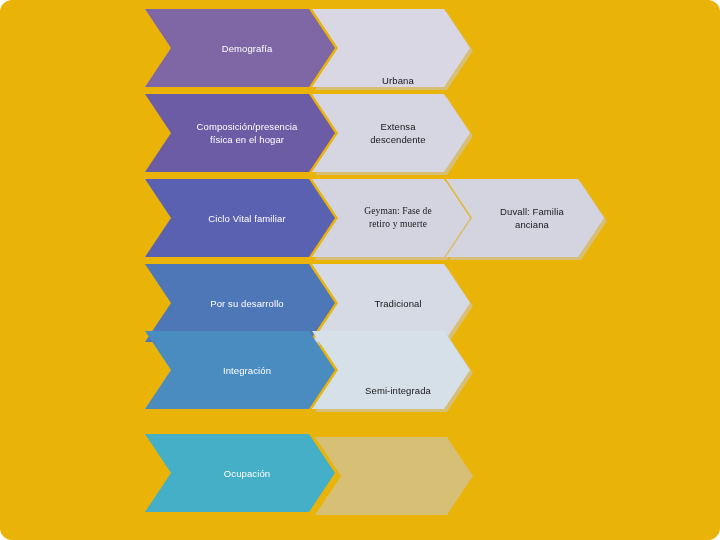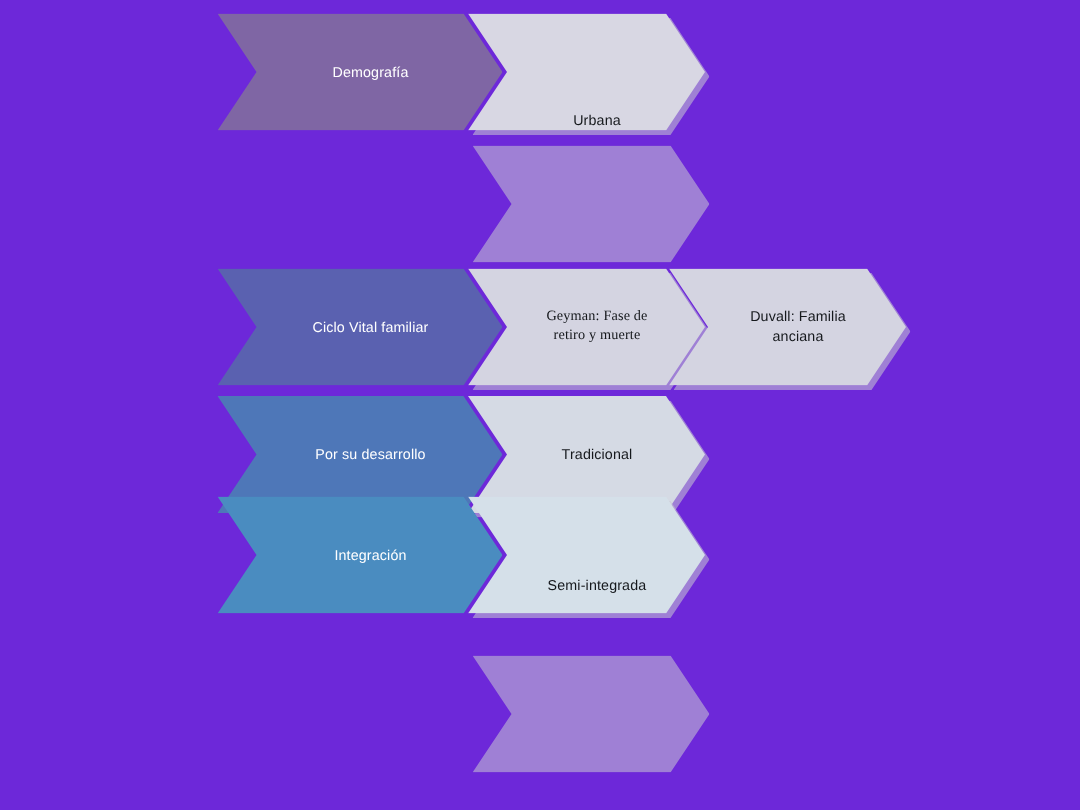--- a/index.html
+++ b/index.html
@@ -61,32 +61,40 @@
     height: 78px;
     -webkit-clip-path: polygon(0 0, calc(100% - 26px) 0, 100% 50%, calc(100% - 26px) 100%, 0 100%, 26px 50%);
     clip-path: polygon(0 0, calc(100% - 26px) 0, 100% 50%, calc(100% - 26px) 100%, 0 100%, 26px 50%);
     background: #c9c9d2;
     opacity: 0.55;
   }
 </style>
 </head>
 <body>
 
-<div id="diagram-root" style="background: #6d28d9; width: 720px; height: 540px;">
+<div id="diagram-root" style="background: #eab308; width: 720px; height: 540px; border-radius: 12px;">
     <div class="chevron-row" style="top: 9px;">
       <div class="chevron chev-primary" style="left: 145px; width: 190px; background: rgb(127, 102, 164);">
         <span class="chevron-label" style="color: rgb(255, 255, 255);">Demografía</span>
       </div>
       <div class="chev-shadow" style="left: 315px; width: 158px; top: 3px;"></div>
       <div class="chevron chev-secondary" style="left: 312px; width: 158px; background: rgb(216, 215, 227); align-items: flex-end;">
         <span class="chevron-label" style="color: rgb(21, 24, 28);">Urbana</span>
       </div>
     </div>
     <div class="chevron-row" style="top: 94px;">
+      <div class="chevron chev-primary" style="left: 145px; width: 190px; background: rgb(107, 92, 165);">
+        <span class="chevron-label" style="color: rgb(255, 255, 255);">Composición/presencia
+física en el hogar</span>
+      </div>
       <div class="chev-shadow" style="left: 315px; width: 158px; top: 3px;"></div>
+      <div class="chevron chev-secondary" style="left: 312px; width: 158px; background: rgb(214, 213, 226);">
+        <span class="chevron-label" style="color: rgb(21, 24, 28);">Extensa
+descendente</span>
+      </div>
     </div>
     <div class="chevron-row" style="top: 179px;">
       <div class="chevron chev-primary" style="left: 145px; width: 190px; background: rgb(90, 97, 176);">
         <span class="chevron-label" style="color: rgb(255, 255, 255);">Ciclo Vital familiar</span>
       </div>
       <div class="chev-shadow" style="left: 315px; width: 158px; top: 3px;"></div>
       <div class="chevron chev-secondary" style="left: 312px; width: 158px; background: rgb(212, 212, 225); font-family: Liberation Serif, serif;">
         <span class="chevron-label" style="color: rgb(21, 24, 28);">Geyman: Fase de
 retiro y muerte</span>
       </div>
@@ -108,15 +116,18 @@
     <div class="chevron-row" style="top: 331px;">
       <div class="chevron chev-primary" style="left: 145px; width: 190px; background: rgb(74, 140, 192);">
         <span class="chevron-label" style="color: rgb(255, 255, 255);">Integración</span>
       </div>
       <div class="chev-shadow" style="left: 315px; width: 158px; top: 3px;"></div>
       <div class="chevron chev-secondary" style="left: 312px; width: 158px; background: rgb(213, 224, 233);">
         <span class="chevron-label" style="color: rgb(21, 24, 28); margin-top: 40px;">Semi-integrada</span>
       </div>
     </div>
     <div class="chevron-row" style="top: 434px;">
+      <div class="chevron chev-primary" style="left: 145px; width: 190px; background: rgb(68, 175, 198);">
+        <span class="chevron-label" style="color: rgb(255, 255, 255);">Ocupación</span>
+      </div>
       <div class="chev-shadow" style="left: 315px; width: 158px; top: 3px;"></div>
     </div>
   </div>
 
 </body></html>

